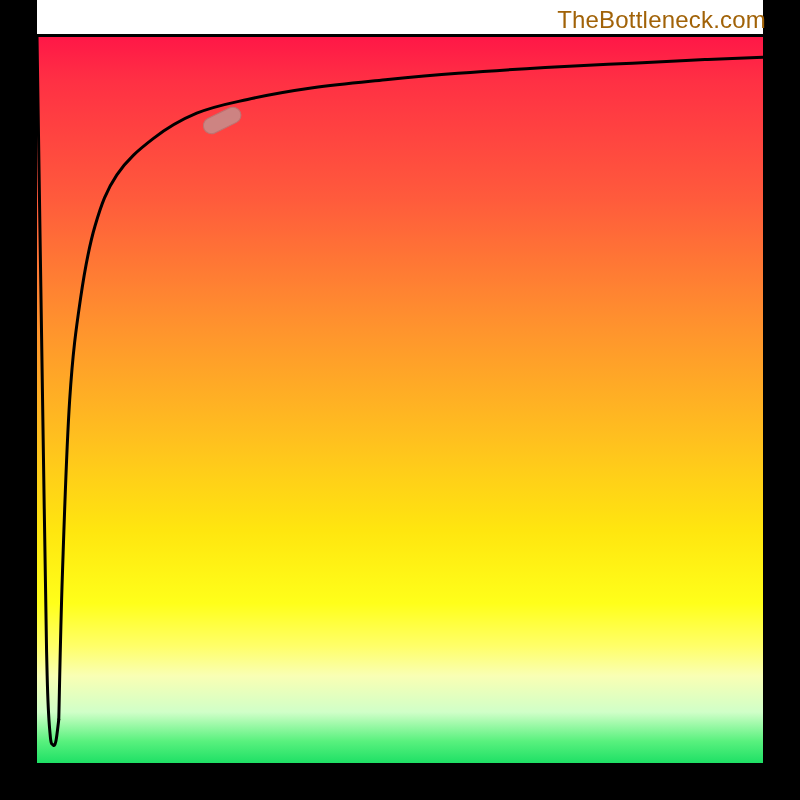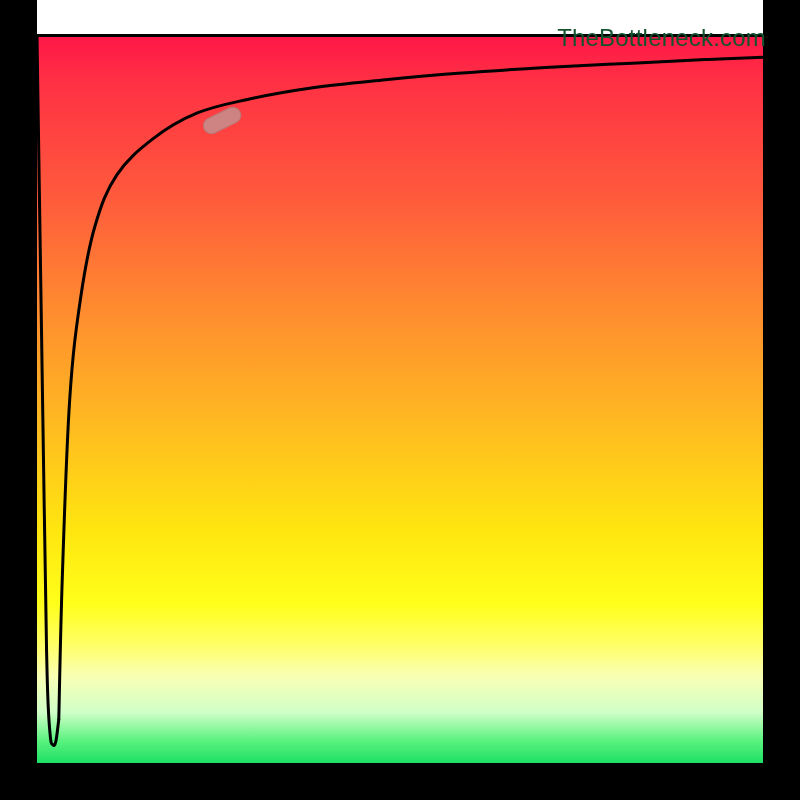--- a/index.html
+++ b/index.html
@@ -44,24 +44,24 @@
     top: 37px;
     width: 726px;
     height: 726px;
   }
   .axis-border {
     position: absolute;
     background: #000000;
   }
   #watermark {
     position: absolute;
-    top: 24px;
+    top: 6px;
     right: 34px;
     font-size: 24px;
-    color: #14532d;
+    color: #a16207;
     font-weight: 400;
     letter-spacing: 0.2px;
   }
 </style>
 </head>
 <body>
 
 <div id="container">
 
   <div id="plot-bg"></div>

